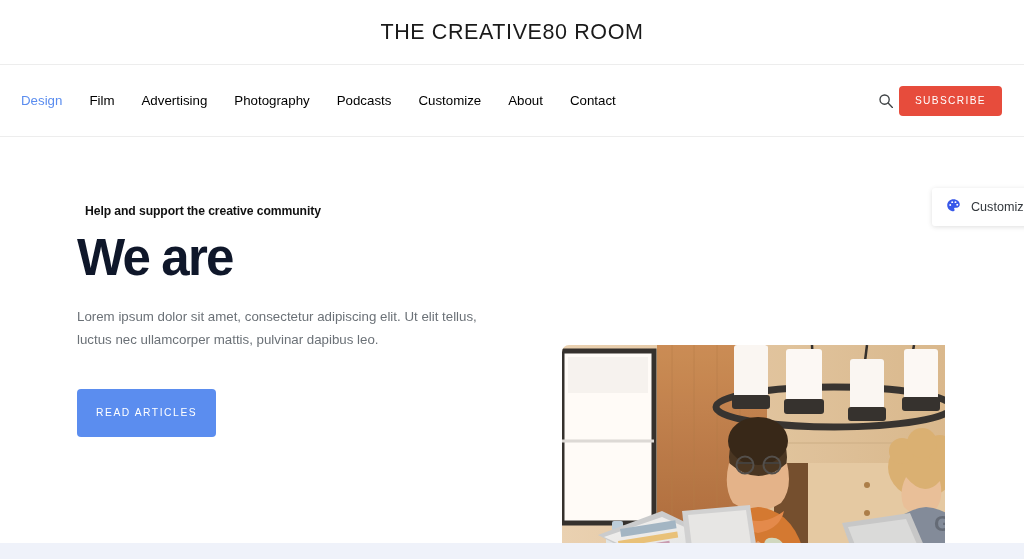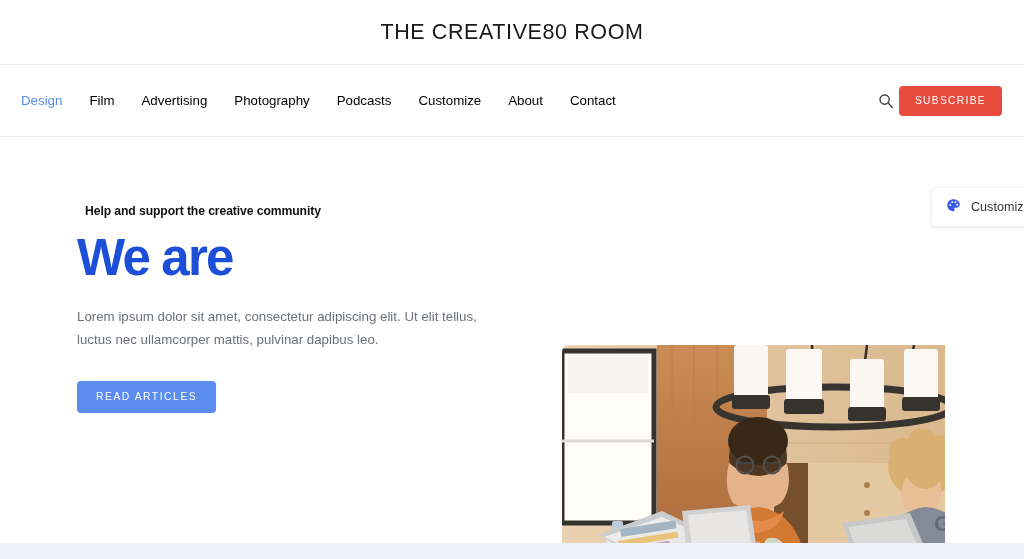--- a/index.html
+++ b/index.html
@@ -81,37 +81,37 @@
     font-weight: bold;
     color: #111;
     letter-spacing: -0.1px;
     margin-bottom: 17px;
     padding-left: 8px;
   }
   .headline {
     font-size: 51px;
     line-height: 0.92;
     font-weight: 800;
-    color: #1d4ed8;
+    color: #0f172a;
     letter-spacing: -1.8px;
     margin-bottom: 24px;
   }
   .hero-para {
     font-size: 13.3px;
     line-height: 1.72;
     color: #6b7177;
     width: 420px;
-    margin-bottom: 29px;
+    margin-bottom: 37px;
   }
   .read-btn {
     background: #5b8def;
     color: #fff;
     border: none;
     border-radius: 4px;
-    height: 32px;
+    height: 48px;
     padding: 0 19px;
     font-size: 10.3px;
     letter-spacing: 1.55px;
     font-family: "Liberation Sans", sans-serif;
     cursor: pointer;
   }
 
   
   .hero-photo {
     position: absolute;

